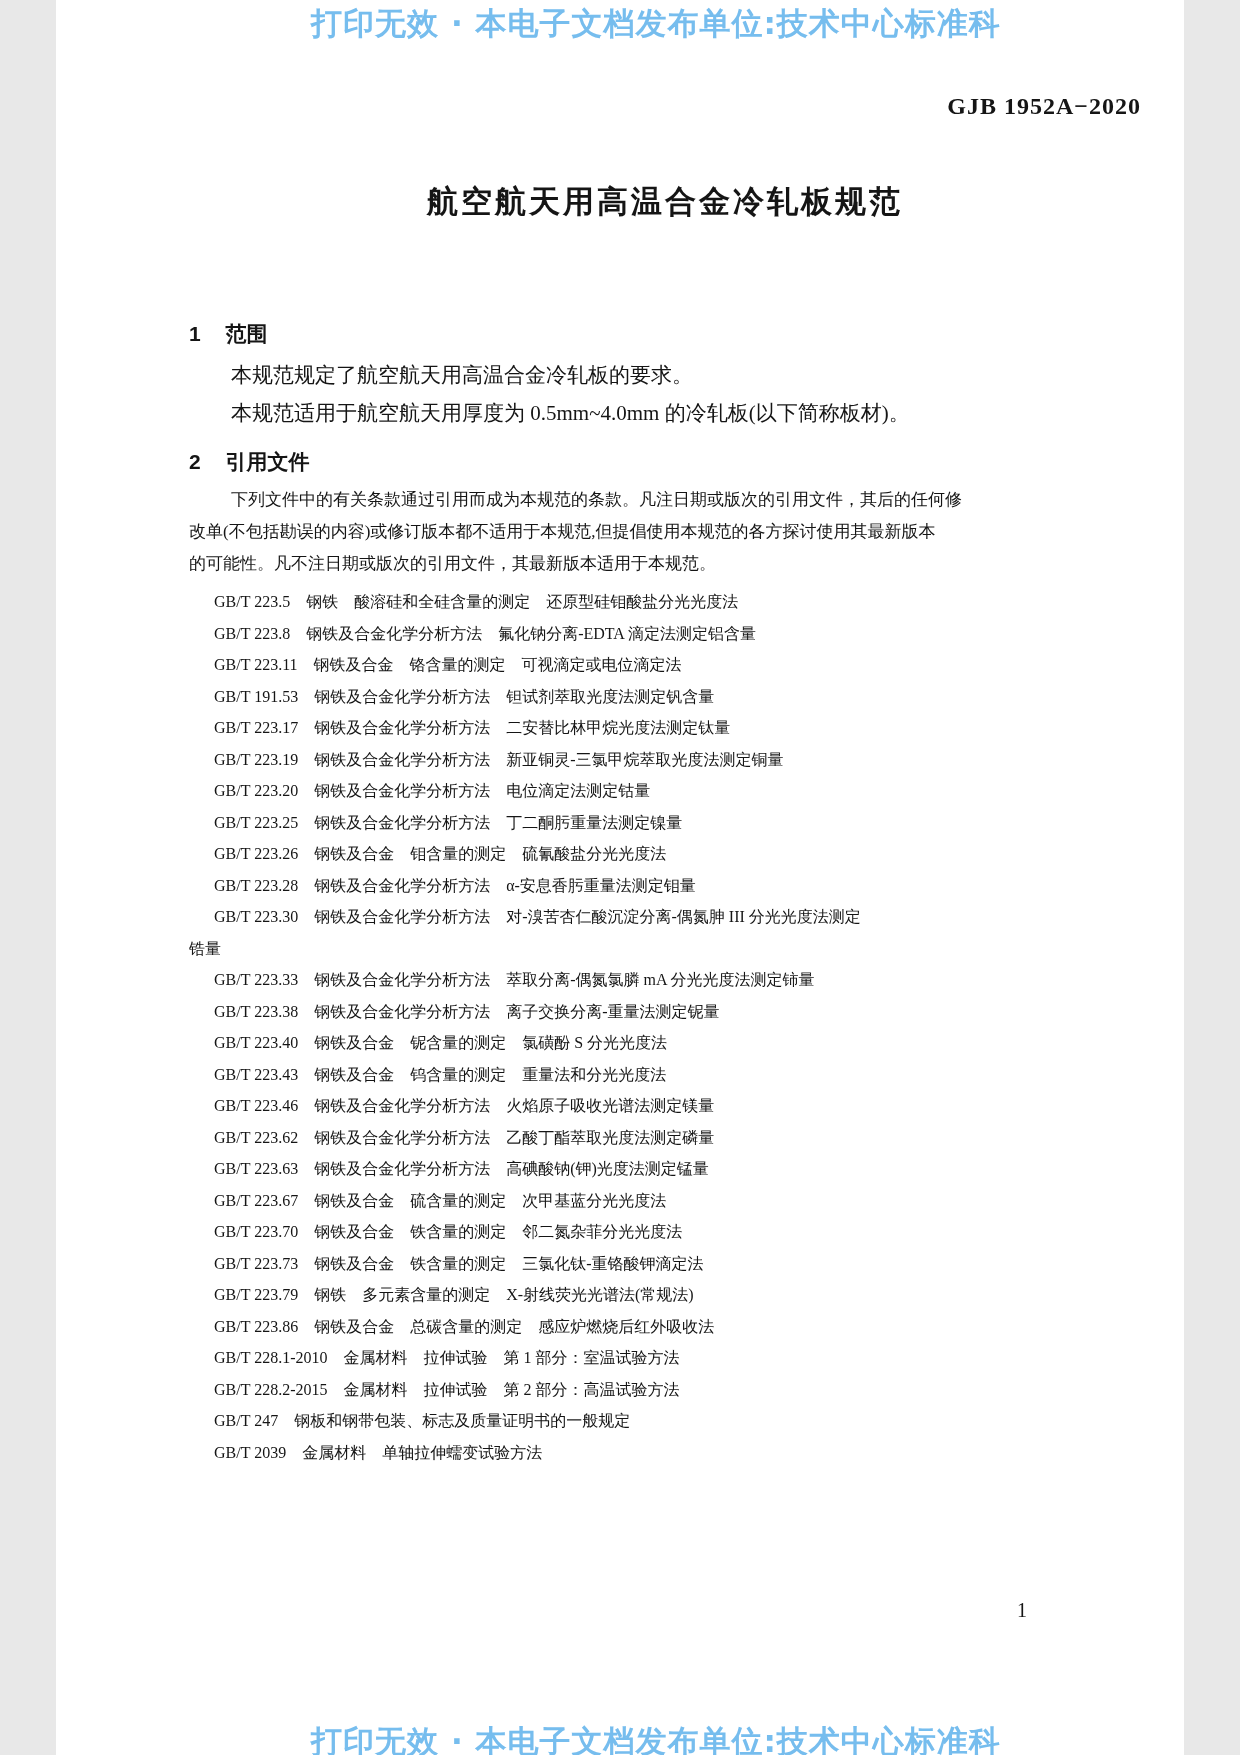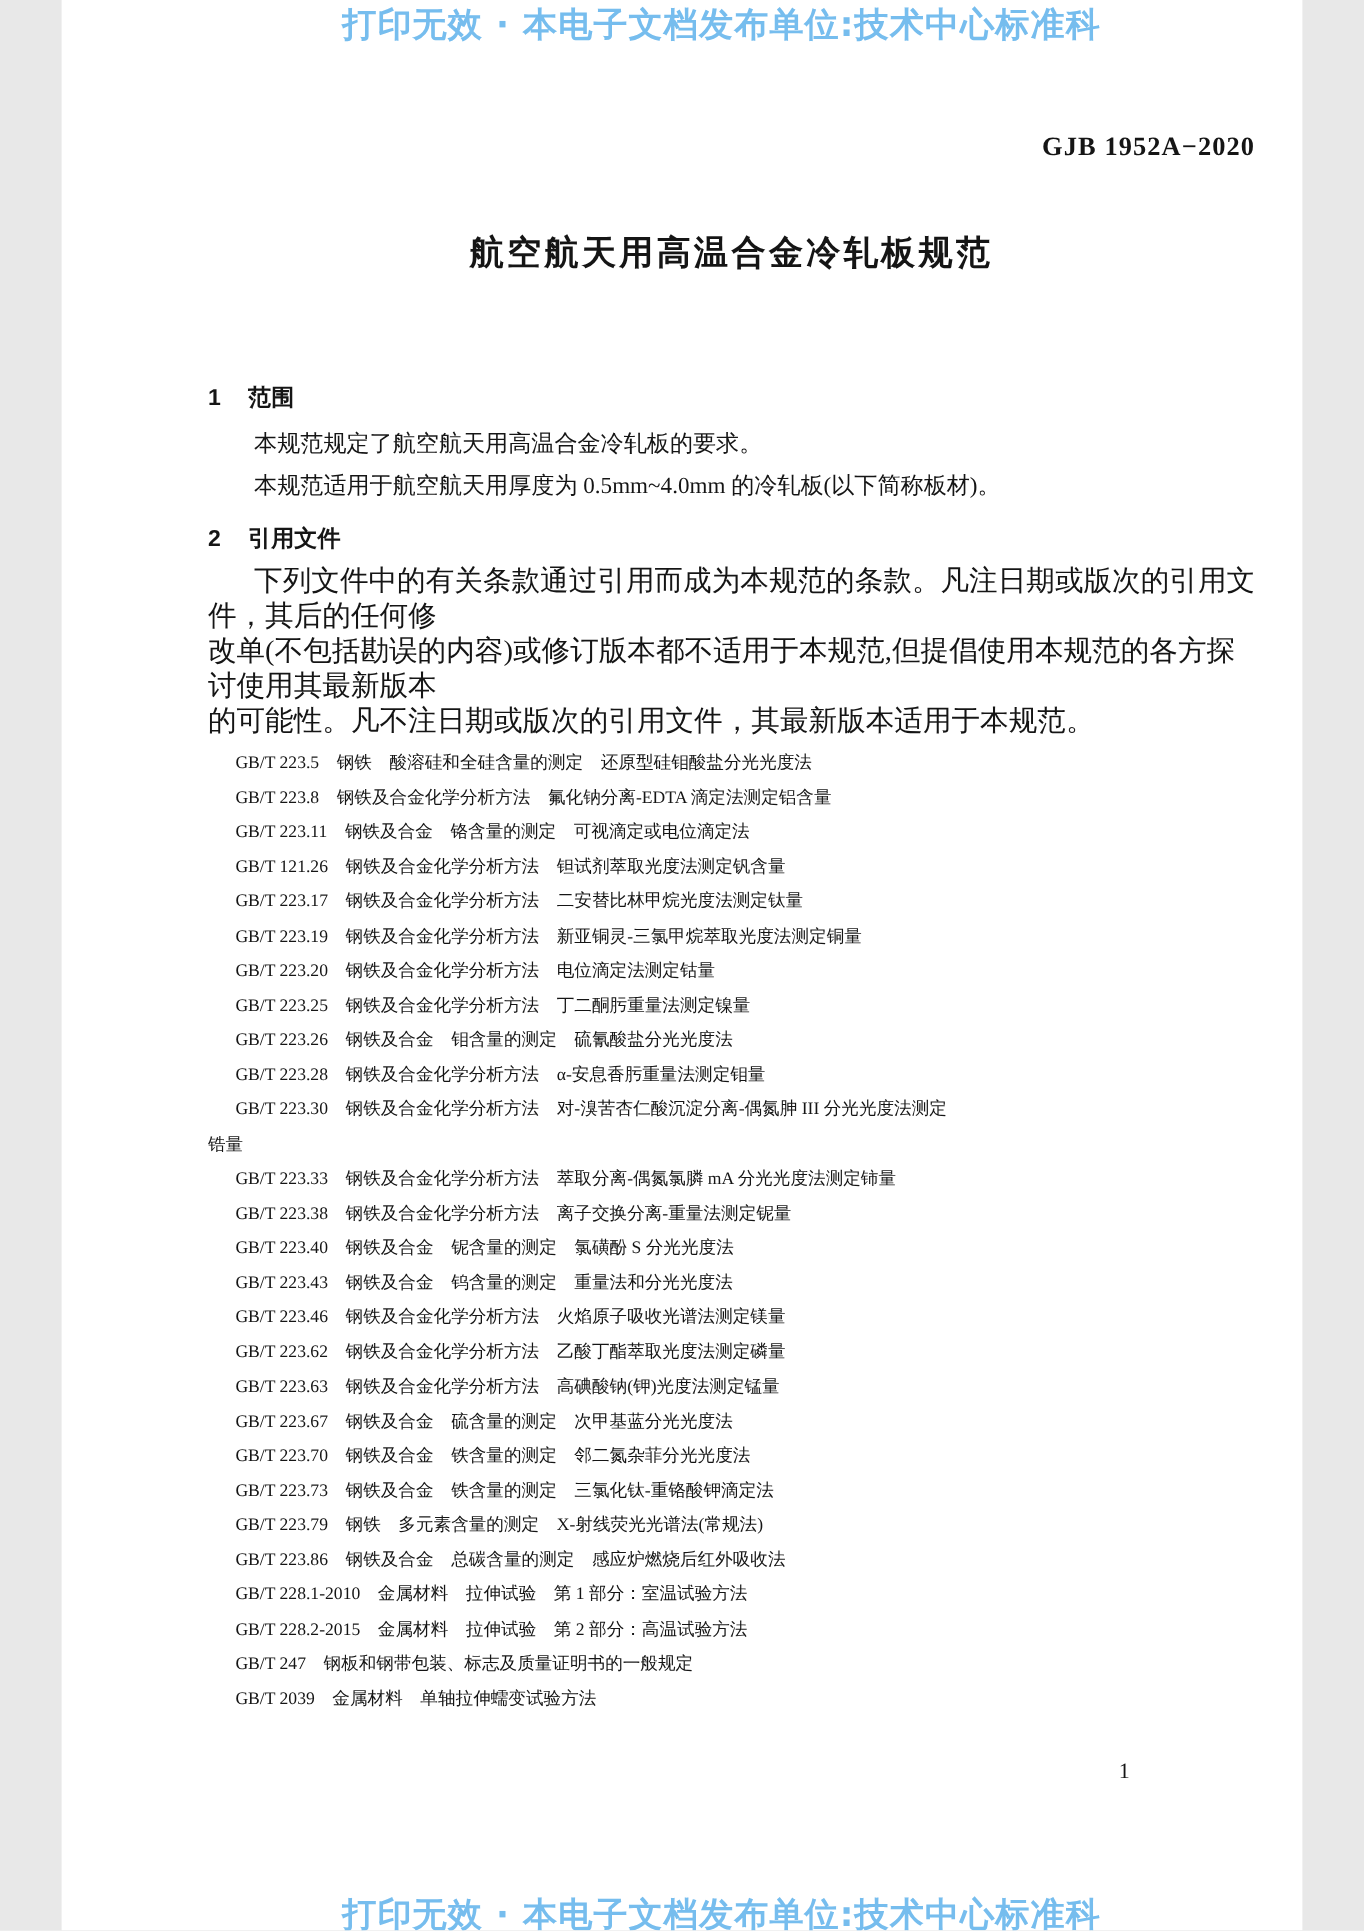--- a/index.html
+++ b/index.html
@@ -11,40 +11,40 @@
   .watermark {
     position:absolute; left:0; width:100%; text-align:center;
     font-family:"DejaVu Sans","Liberation Sans",sans-serif;
     font-weight:bold; font-size:31px; line-height:38px; letter-spacing:1px;
     transform:translateX(36px); white-space:nowrap;
   }
   .wm-top { top:4px; }
   .wm-bottom { top:1722px; }
   .content { position:absolute; left:133px; top:0; width:952px; }
   .doc-number {
-    margin-top:120px; text-align:right;
+    margin-top:92px; text-align:right;
     font-size:24px; line-height:28px; font-weight:bold; letter-spacing:1px;
   }
   .doc-title {
     margin-top:60px; text-align:center;
     font-family:"Liberation Sans","DejaVu Sans",sans-serif;
     font-weight:700; font-size:31px; line-height:44px; letter-spacing:3px;
   }
   .sec-heading {
     font-family:"Liberation Sans","DejaVu Sans",sans-serif;
     font-weight:700; font-size:21px; line-height:28px;
   }
   .sec-heading .sec-no { display:inline-block; }
   .sec-heading .sec-label { display:inline-block; margin-left:19px; }
   #heading-1 { margin-top:96px; margin-bottom:8px; }
   #heading-2 { margin-top:16px; margin-bottom:8px; }
   .para-block { font-size:21px; line-height:38px; }
   .para { text-indent:42px; margin:0; }
   .intro {
-    font-size:26px; line-height:32px; margin:0;
+    font-size:17px; line-height:32px; margin:0;
     text-indent:42px; white-space:pre-wrap;
   }
   .ref-list { margin-top:6px; }
   .ref-item {
     font-size:16px; line-height:31.5px; margin:0;
     text-indent:25px; white-space:pre-wrap;
   }
   .page-number {
     position:absolute; top:1597px; right:157px;
     font-size:20px; line-height:26px;
@@ -83,21 +83,21 @@
 的可能性。凡不注日期或版次的引用文件，其最新版本适用于本规范。</p>
 
     <div class="ref-list">
 
         <div class="ref-item">GB/T 223.5　钢铁　酸溶硅和全硅含量的测定　还原型硅钼酸盐分光光度法</div>
 
         <div class="ref-item">GB/T 223.8　钢铁及合金化学分析方法　氟化钠分离-EDTA 滴定法测定铝含量</div>
 
         <div class="ref-item">GB/T 223.11　钢铁及合金　铬含量的测定　可视滴定或电位滴定法</div>
 
-        <div class="ref-item">GB/T 121.26　钢铁及合金化学分析方法　钽试剂萃取光度法测定钒含量</div>
+        <div class="ref-item">GB/T 191.53　钢铁及合金化学分析方法　钽试剂萃取光度法测定钒含量</div>
 
         <div class="ref-item">GB/T 223.17　钢铁及合金化学分析方法　二安替比林甲烷光度法测定钛量</div>
 
         <div class="ref-item">GB/T 223.19　钢铁及合金化学分析方法　新亚铜灵-三氯甲烷萃取光度法测定铜量</div>
 
         <div class="ref-item">GB/T 223.20　钢铁及合金化学分析方法　电位滴定法测定钴量</div>
 
         <div class="ref-item">GB/T 223.25　钢铁及合金化学分析方法　丁二酮肟重量法测定镍量</div>
 
         <div class="ref-item">GB/T 223.26　钢铁及合金　钼含量的测定　硫氰酸盐分光光度法</div>

